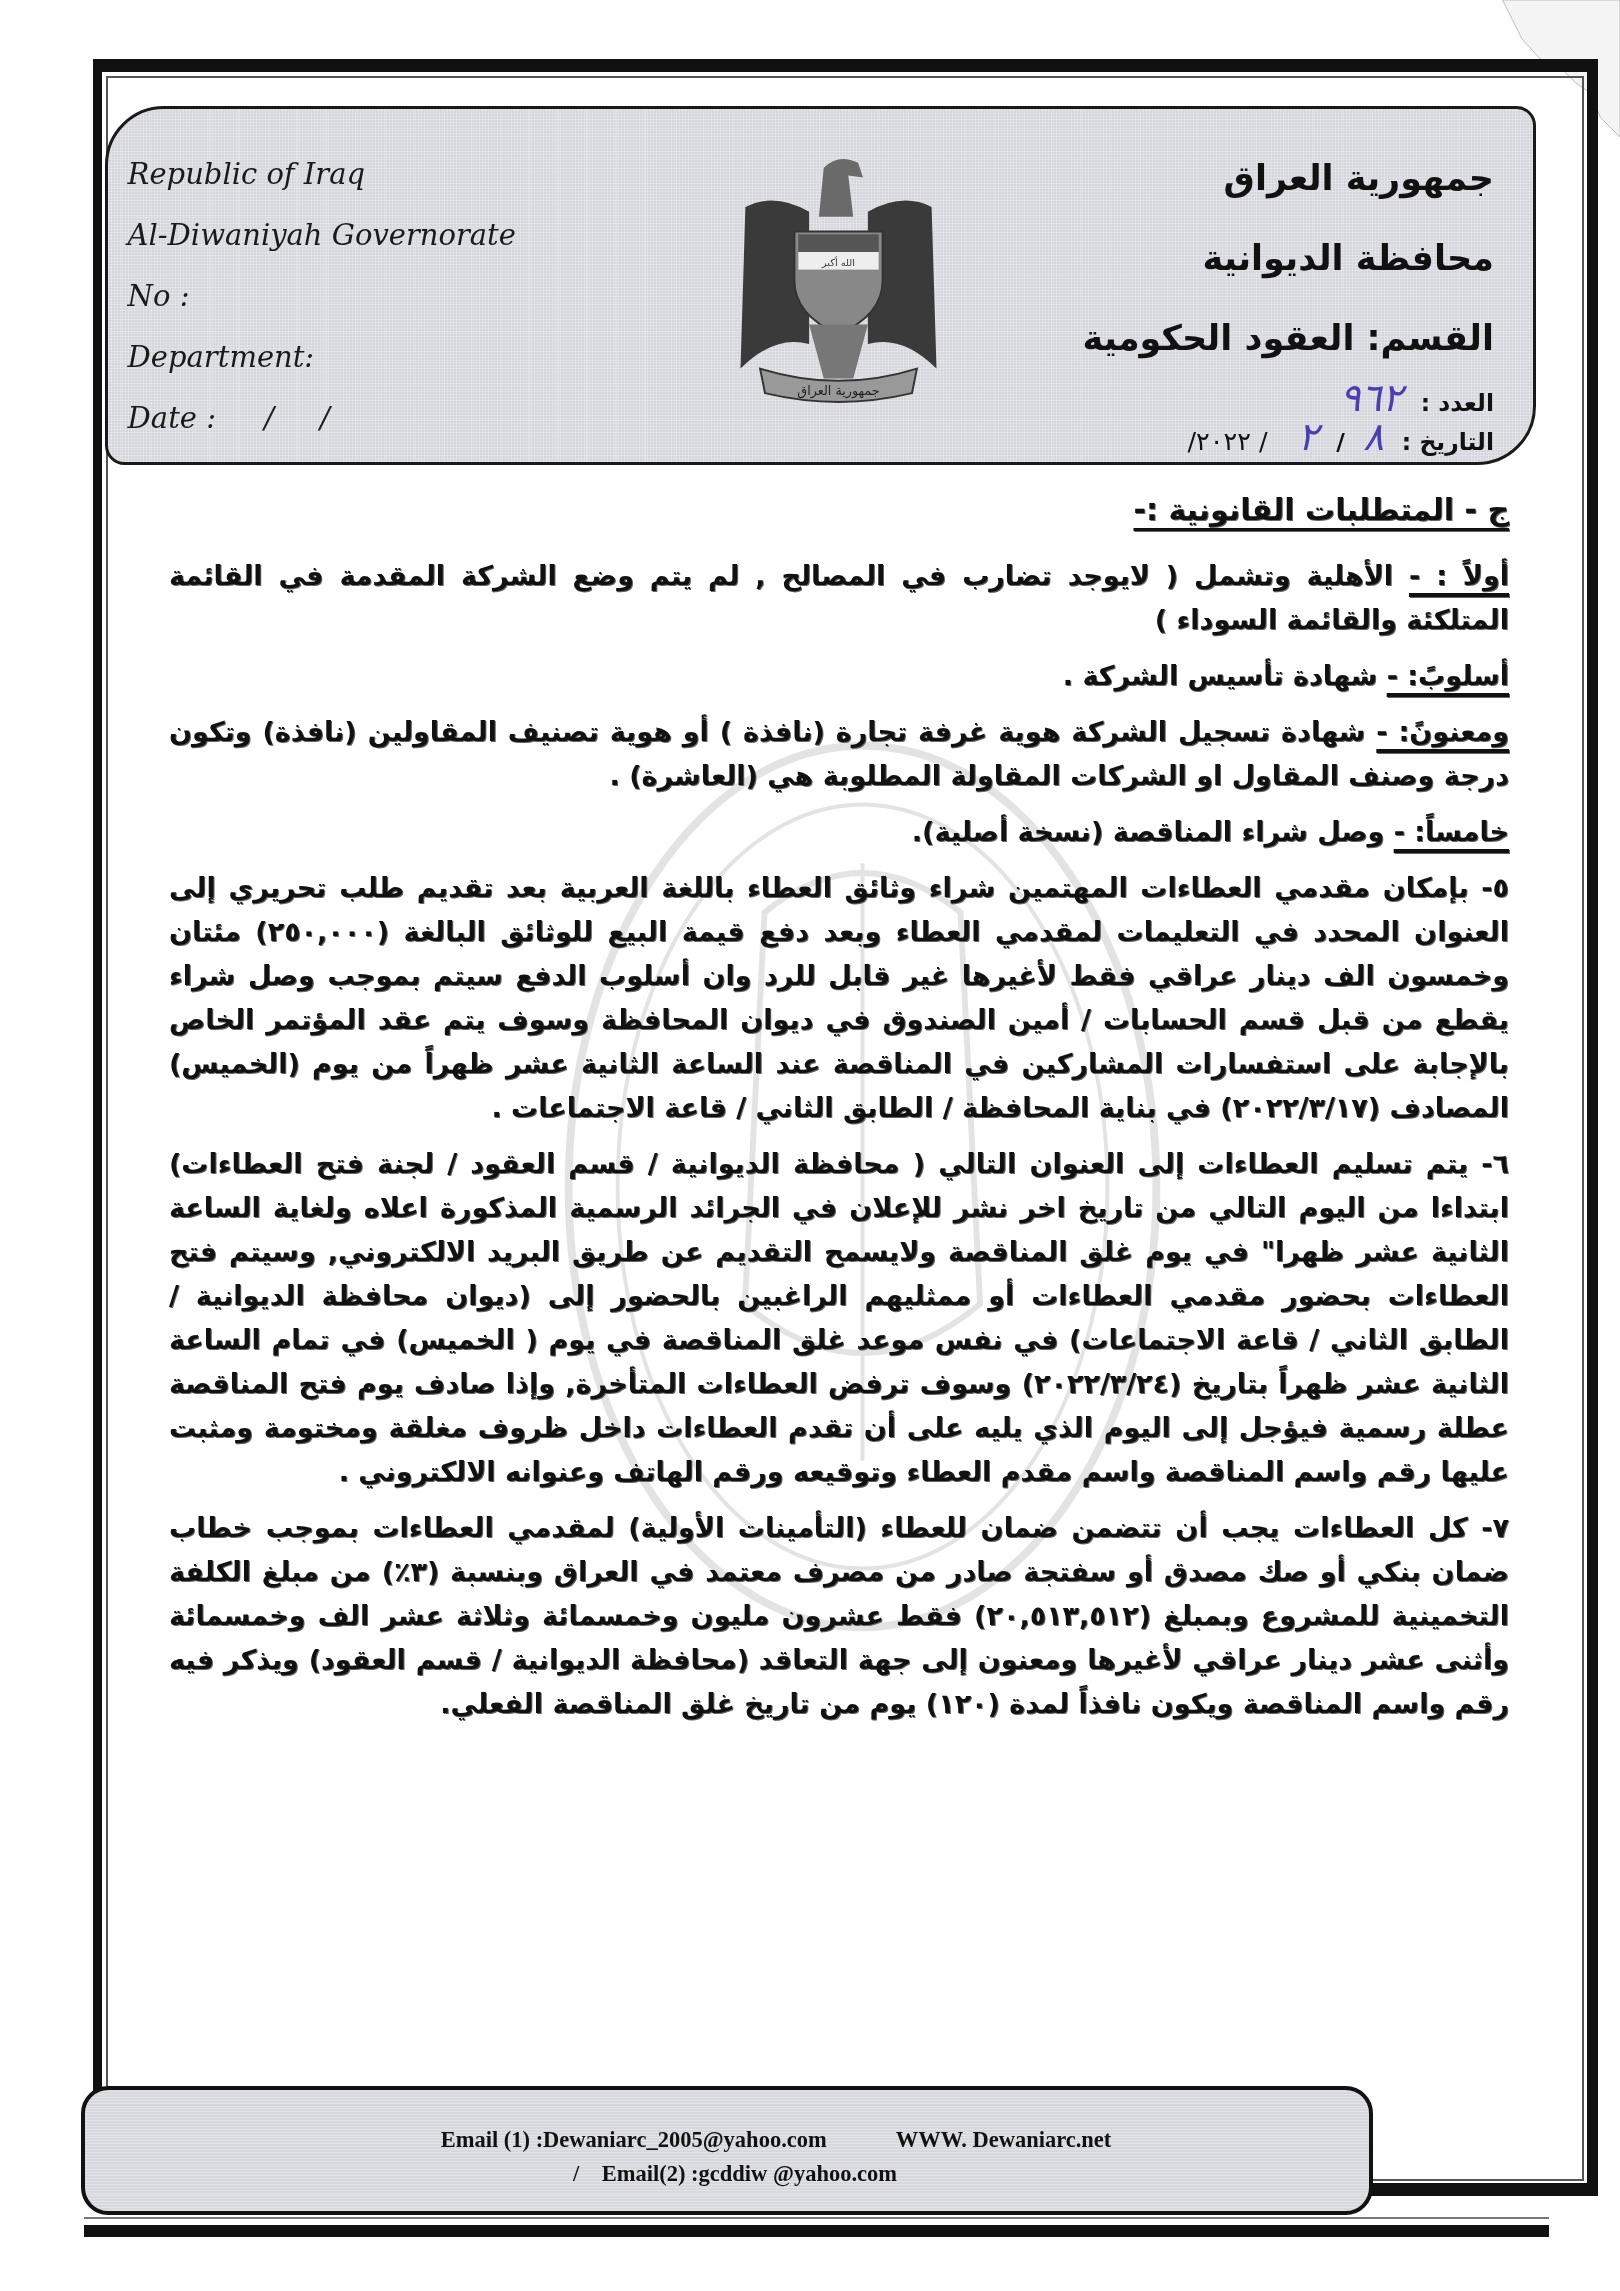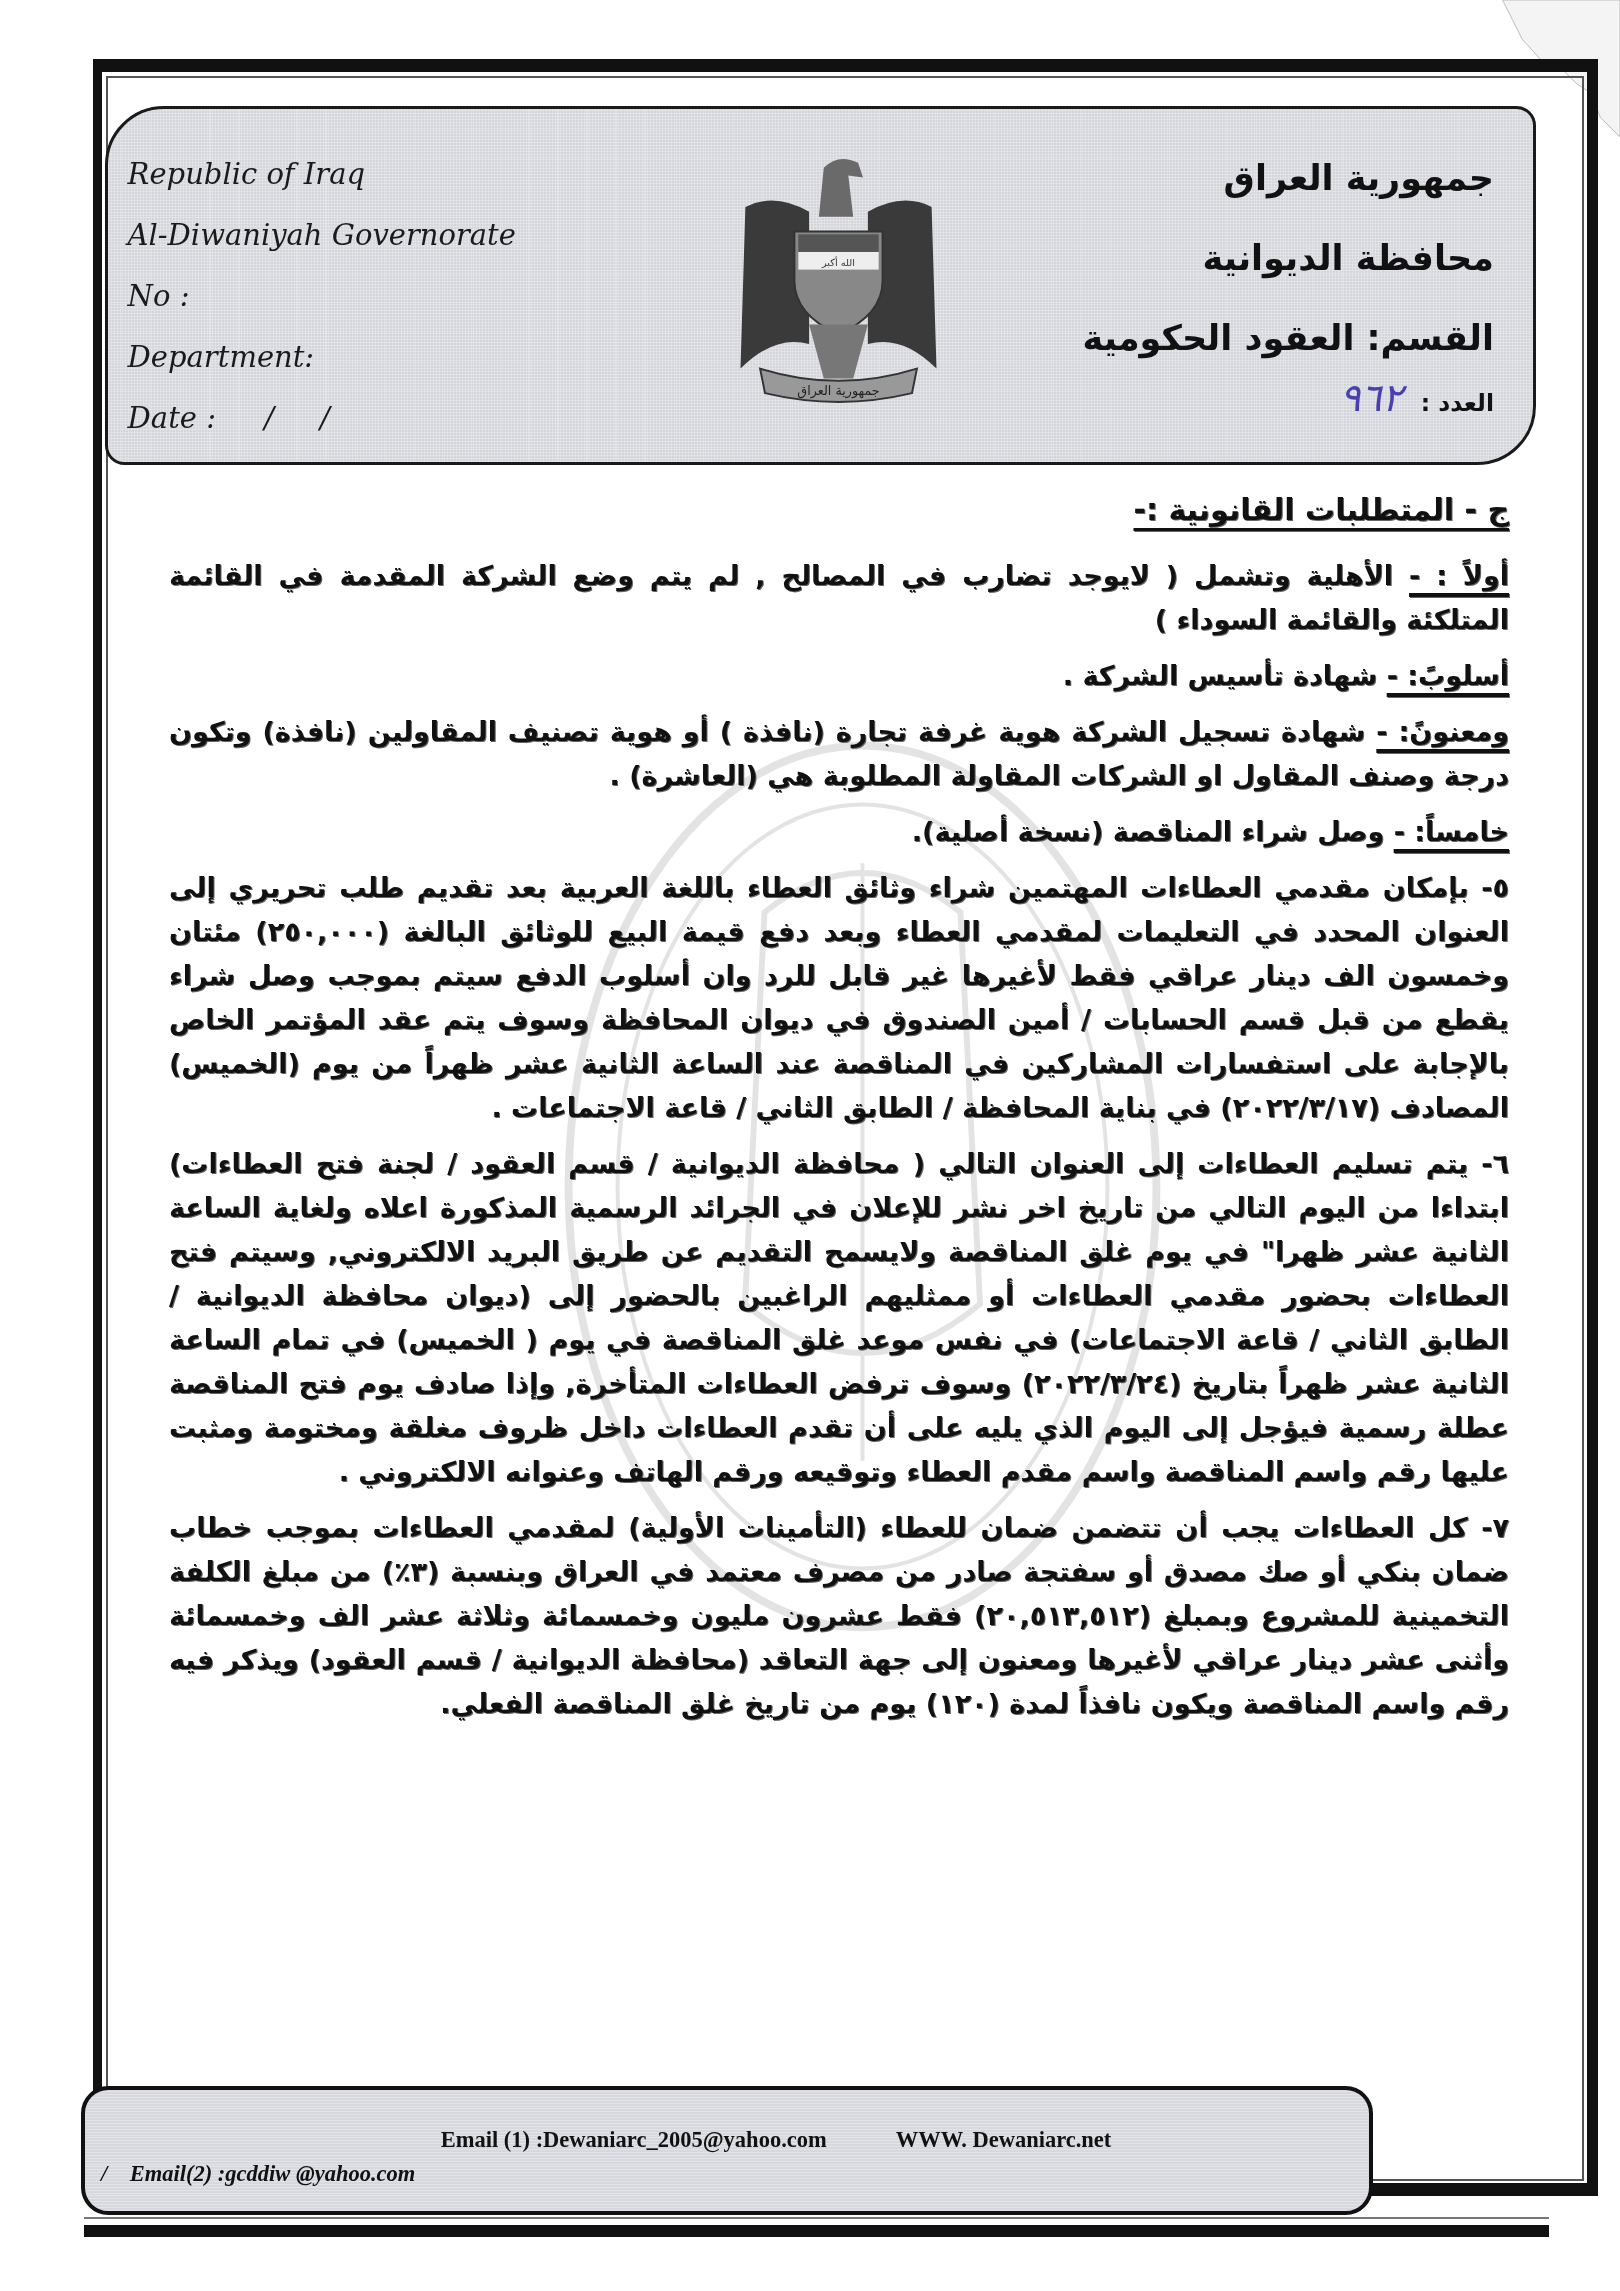--- a/index.html
+++ b/index.html
@@ -34,21 +34,21 @@
 
   
   .watermark { position: absolute; left: 549px; top: 716px; width: 627px; height: 941px; opacity: 0.16; pointer-events: none; }
 
   
   .footer-box { position: absolute; left: 81px; top: 2086px; width: 1292px; height: 129px; border: 4.9px solid #111; border-radius: 27.4px; background: #d6d8de;
     background-image: repeating-linear-gradient(0deg, rgba(255,255,255,0.3) 0 1px, transparent 1px 2.9px);
     box-sizing: border-box; text-align: center; font-family: "Liberation Serif", serif; font-weight: bold; color: #111; font-size: 22.5px; }
   .footer-line1 { position: absolute; left: 0; right: 0; top: 37px; text-align: center; padding-left: 98px; }
   .footer-line1 .sp { display: inline-block; width: 69px; }
-  .footer-line2 { position: absolute; left: 16px; right: 0; top: 71px; text-align: left; font-style: italic; }
+  .footer-line2 { position: absolute; left: 16px; right: 0; top: 71px; text-align: center; }
   .footer-bottom-rule { position: absolute; left: 84px; top: 2225px; width: 1465px; height: 11.8px; background: #111; }
   .footer-thin-rule { position: absolute; left: 84px; top: 2217px; width: 1465px; height: 2px; background: #777; }
 
   
   .torn-corner { position: absolute; right: 0; top: 0; width: 137px; height: 137px; }
 </style>
 </head>
 <body>
 
 <svg class="torn-corner" viewBox="0 0 140 140">
@@ -88,20 +88,27 @@
     <text x="125" y="252" font-size="13" text-anchor="middle" fill="#222" font-family="DejaVu Sans, sans-serif">جمهورية العراق</text>
   </svg>
 
   <div class="hdr-ar">
     <div class="big">جمهورية العراق</div>
     <div class="big">محافظة الديوانية</div>
     <div class="big">القسم: العقود الحكومية</div>
     <div class="small">
       <span>العدد :</span>
       <span class="handwritten">٩٦٢</span>
+    </div>
+    <div class="small">
+      <span>التاريخ :</span>
+      <span class="handwritten">٨</span>
+      <span>/</span>
+      <span class="handwritten">٢</span>
+      <span class="printed-year">/ ٢٠٢٢/</span>
     </div>
   </div>
 </div>
 
 <svg class="watermark" viewBox="0 0 640 960">
   <ellipse cx="320" cy="480" rx="300" ry="450" fill="none" stroke="#555" stroke-width="8"></ellipse>
   <ellipse cx="320" cy="480" rx="250" ry="390" fill="none" stroke="#555" stroke-width="4"></ellipse>
   <path d="M220 200 Q320 120 420 200 L440 600 Q320 700 200 600 Z" fill="none" stroke="#555" stroke-width="6"></path>
   <path d="M320 150 L320 760" stroke="#555" stroke-width="4"></path>
 </svg>

